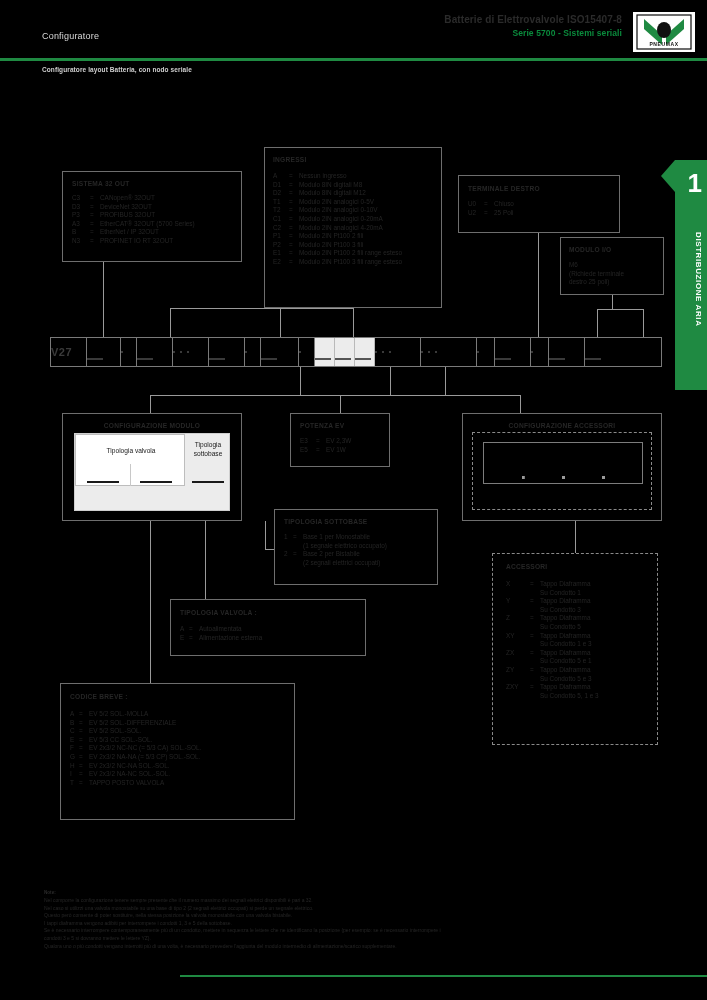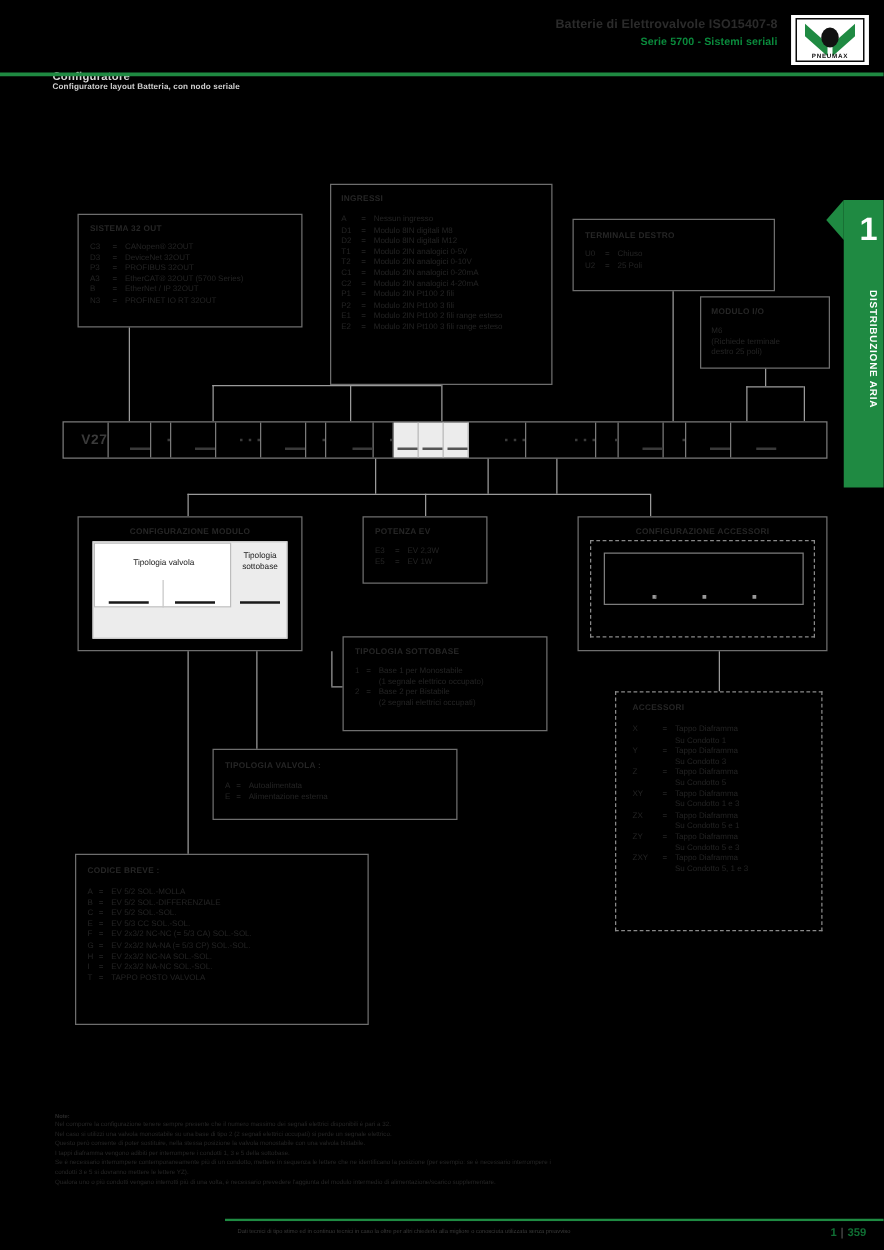--- a/index.html
+++ b/index.html
@@ -6,21 +6,21 @@
   html, body {
     width: 707px; height: 1000px;
     background: #000; overflow: hidden;
     font-family: "Liberation Sans", sans-serif;
     color: #1a1a1a;
   }
   .page { position: relative; width: 707px; height: 1000px; background: #000; }
 
   
   .hdr { position: absolute; left: 0; top: 0; width: 707px; height: 58px; background:#000; }
-  .hdr-left { position:absolute; left:42px; top:31px; font-size:9px; font-weight:bold; color:#d8d8d8; letter-spacing:.2px;margin-top:25px;}
+  .hdr-left { position:absolute; left:42px; top:31px; font-size:9px; font-weight:normal; color:#d8d8d8; letter-spacing:.2px;}
   .hdr-t1 { position:absolute; right:85px; top:14px; font-size:10px; font-weight:bold; color:#2b2b2b; letter-spacing:.1px; white-space:nowrap;}
   .hdr-t2 { position:absolute; right:85px; top:28px; font-size:8.5px; font-weight:bold; color:#0a8a3c; letter-spacing:.1px; white-space:nowrap;}
   .logo { position:absolute; right:12px; top:12px; width:62px; height:40px; background:#fff; border:1px solid #fff; }
   .logo svg { display:block; }
   .hdr-rule { position:absolute; left:0; top:58px; width:707px; height:3px; background:#1f8a42; }
   .subtitle { position:absolute; left:42px; top:66px; font-size:6.5px; font-weight:bold; color:#cfcfcf; letter-spacing:.1px;}
 
   
   .tab { position:absolute; right:0; top:160px; width:32px; height:230px; background:#1f8a42; }
   .tab-num { position:absolute; right:5px; top:168px; color:#fff; font-size:26px; font-weight:bold; }
@@ -40,21 +40,21 @@
   .box-body .v { flex:1 1 auto; }
 
   
   .vl { position:absolute; width:1px; background:#9a9a9a; }
   .hl { position:absolute; height:1px; background:#9a9a9a; }
 
   
   .codebar { position:absolute; left:50px; top:337px; width:612px; height:30px;
              border:1px solid #7a7a7a; display:flex; background:#000; }
   .cell { border-right:1px solid #7a7a7a; position:relative; display:flex;
-          align-items:center; justify-content:flex-end; }
+          align-items:center; justify-content:flex-start; }
   .cell:last-child { border-right:none; }
   .cell .v27 { font-size:11px; font-weight:bold; color:#3a3a3a; letter-spacing:.5px; }
   .cell .dash { width:16px; height:2px; background:#3a3a3a; position:absolute; bottom:6px; }
   .cell .dot { width:2px; height:2px; background:#3a3a3a; }
   .cell .dots { display:flex; gap:5px; }
   .cell.lit { background:#ececec; border-right:1px solid #b9b9b9; }
   .cell.lit .dash { background:#555; }
 
   
   .mod-inner { position:absolute; background:#ececec; border:1px solid #cfcfcf; }
@@ -534,20 +534,14 @@
         <p>Nel caso si utilizzi una valvola monostabile su una base di tipo 2 (2 segnali elettrici occupati) si perde un segnale elettrico.</p>
         <p>Questo però consente di poter sostituire, nella stessa posizione la valvola monostabile con una valvola bistabile.</p>
         <p>I tappi diaframma vengono adibiti per interrompere i condotti 1, 3 e 5 della sottobase.</p>
         <p>Se è necessario interrompere contemporaneamente più di un condotto, mettere in sequenza le lettere che ne identificano la posizione (per esempio: se è necessario interrompere i</p>
         <p>condotti 3 e 5 si dovranno mettere le lettere YZ).</p>
         <p>Qualora uno o più condotti vengano interrotti più di una volta, è necessario prevedere l'aggiunta del modulo intermedio di alimentazione/scarico supplementare.</p>
       </div>
   </div>
 
   <div class="ftr-rule"></div>
-  <div class="ftr">
-    <div class="ftr-txt">Dati tecnici di tipo stimo ed in continuo tecnici in caso la oltre per altri chiederlo alla migliore o conosciuta utilizzata senza preavviso</div>
-    <div class="ftr-pg">
-      <span>1</span><span class="bar">|</span><span>359</span>
-    </div>
-  </div>
 
 </div>
 
 </body></html>

